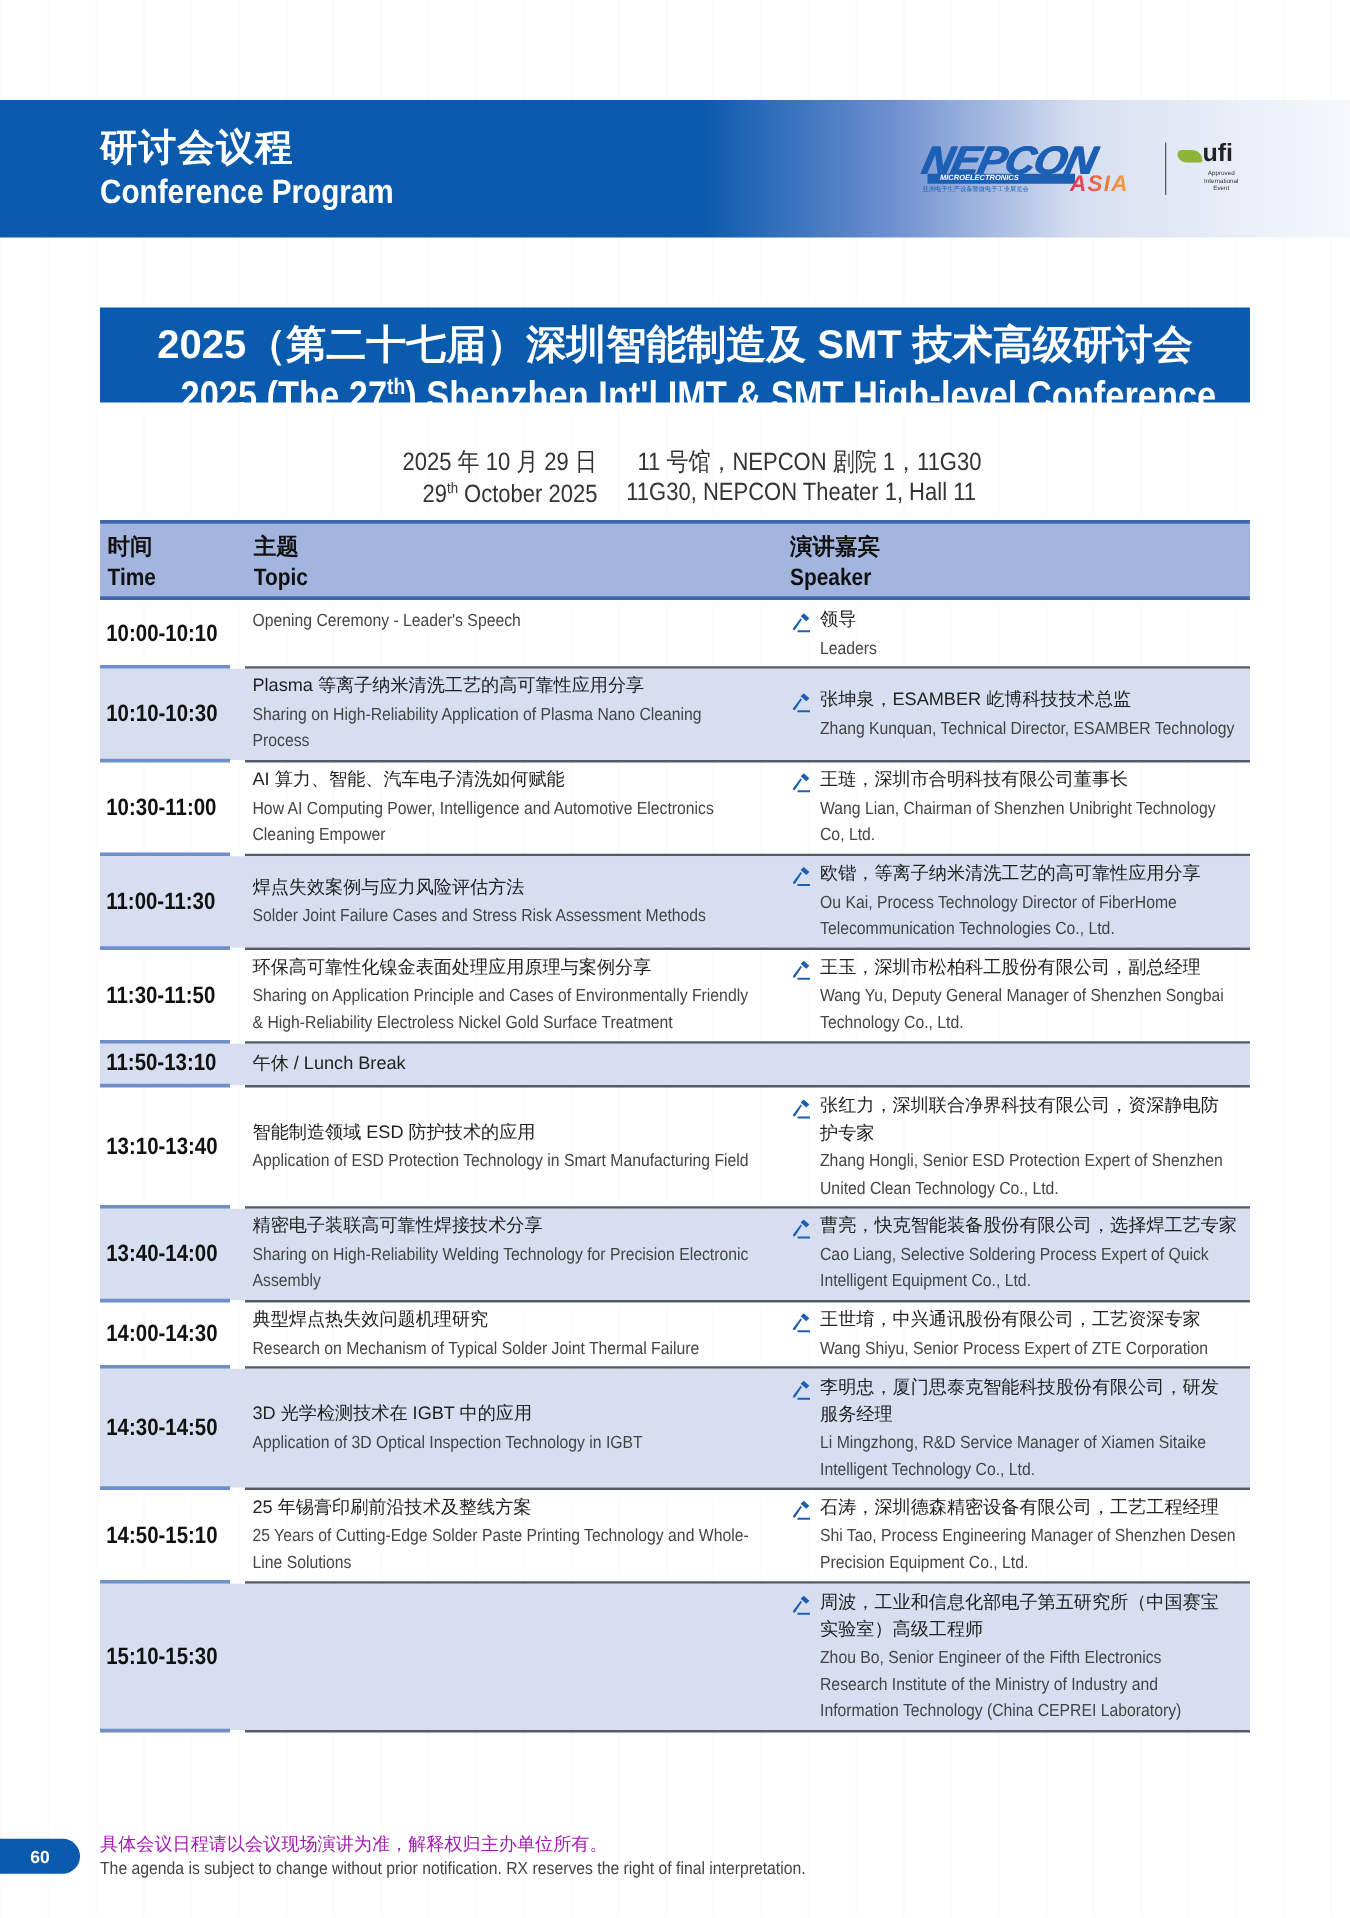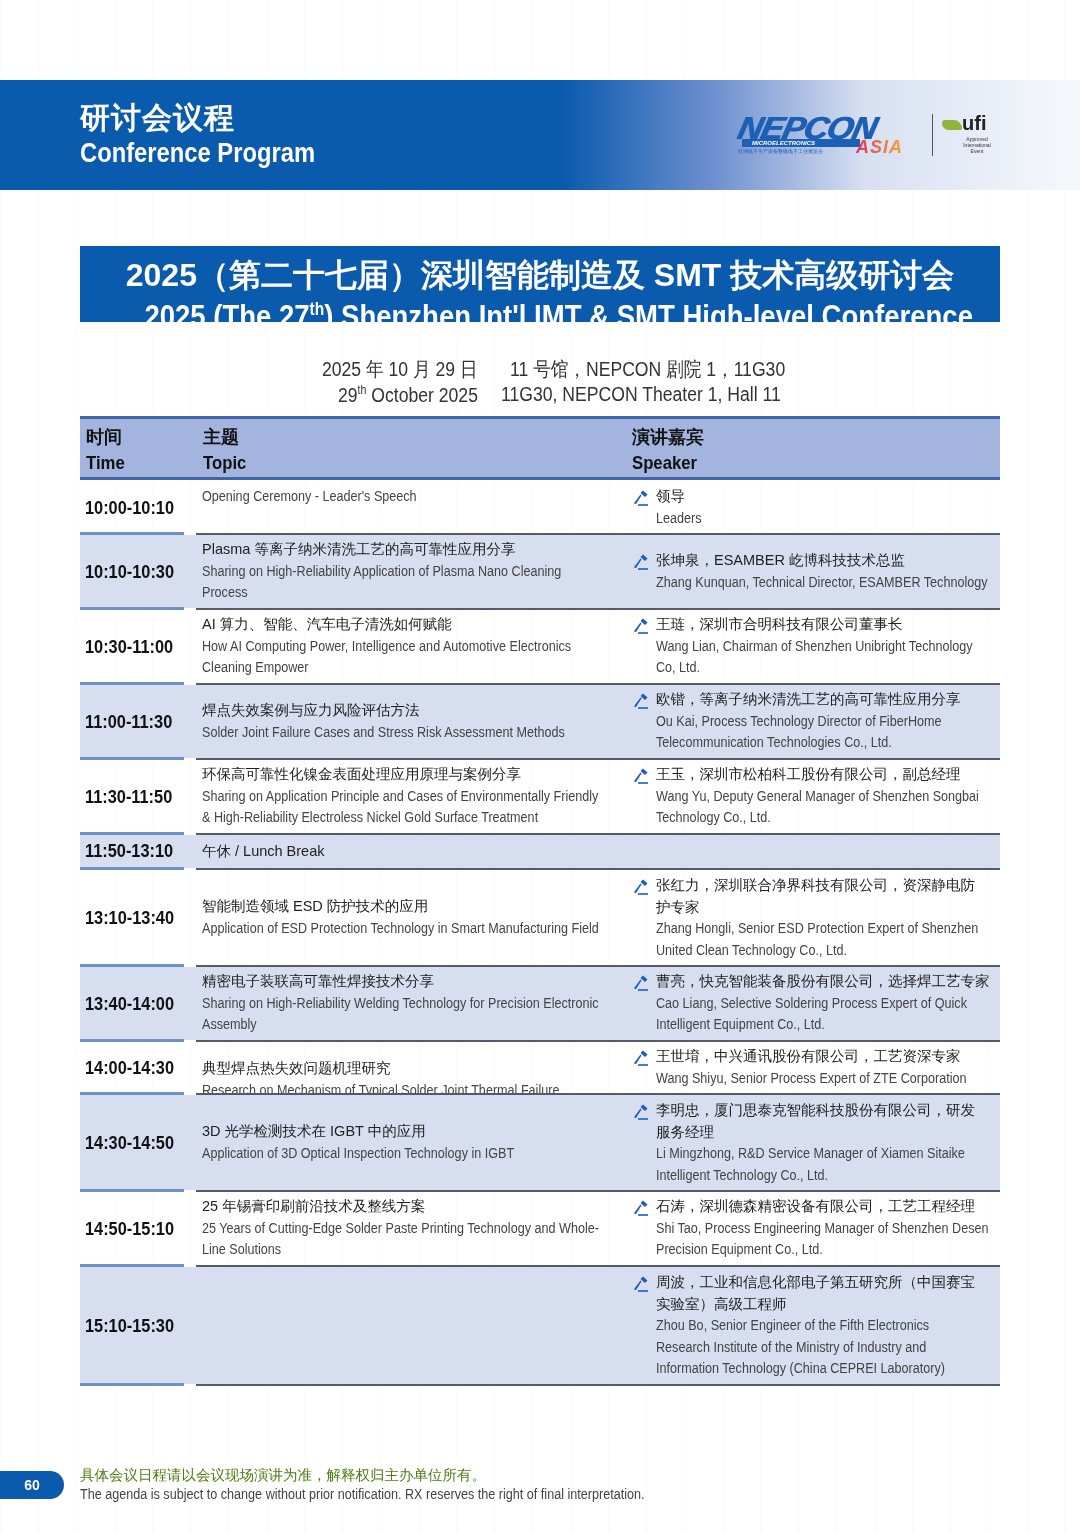--- a/index.html
+++ b/index.html
@@ -84,21 +84,21 @@
   .speaker { position: absolute; left: 552px; width: 368px; }
   .line-cn { font-size: 14.5px; color: #222; line-height: 21.5px; white-space: nowrap; }
   .line-en { font-size: 14px; color: #444; line-height: 21.5px; transform: scaleX(0.9); transform-origin: left; white-space: nowrap; }
   .mic { position: absolute; left: 0; top: 3px; width: 18px; height: 18px; }
   .speaker .txt { margin-left: 24px; }
 
   .page-num {
     position: absolute; left: 0; top: 1471px; width: 64px; height: 28px; background: #0a5aad;
     border-radius: 0 14px 14px 0; color: #fff; font-weight: bold; font-size: 14px; text-align: center; line-height: 28px;
   }
-  .foot-cn { position: absolute; left: 80px; top: 1466px; font-size: 14.5px; color: #4d7c0f; }
+  .foot-cn { position: absolute; left: 80px; top: 1466px; font-size: 14.5px; color: #a21caf; }
   .foot-en { position: absolute; left: 80px; top: 1486px; font-size: 14px; color: #444;
     transform: scaleX(0.9); transform-origin: left; white-space: nowrap; }
 </style>
 </head>
 <body>
 
 <div class="bg-pattern"></div>
 
 <div class="band"></div>
 <div class="band-title-cn">研讨会议程</div>
@@ -295,21 +295,21 @@
             <div class="line-cn">曹亮，快克智能装备股份有限公司，选择焊工艺专家</div>
             <div class="line-en">Cao Liang, Selective Soldering Process Expert of Quick</div>
             <div class="line-en">Intelligent Equipment Co., Ltd.</div>
           </div>
         </div>
         <div class="sep-time"></div>
         <div class="sep-main"></div>
       </div>
       <div class="row" style="height: 51px; margin-top: 2px;">
         <div class="time" style="top:15px">14:00-14:30</div>
-        <div class="topic" style="top:16px">
+        <div class="topic" style="top:4px">
           <div class="line-cn">典型焊点热失效问题机理研究</div>
           <div class="line-en">Research on Mechanism of Typical Solder Joint Thermal Failure</div>
         </div>
         <div class="speaker" style="top:4px">
           <span class="mic"><svg viewBox="0 0 18 18" width="18" height="18">
               <path d="M11 1.5 L15.5 5.5 L13 8 L8.5 4 Z" fill="#1d5fb4"></path>
               <path d="M9.5 6.5 L4 15 L2.5 15 L2.5 13.5 L8.5 5.5 Z" fill="#1d5fb4"></path>
               <path d="M6 16 L16 16" stroke="#1d5fb4" stroke-width="1.6"></path>
             </svg></span>
           <div class="txt">

